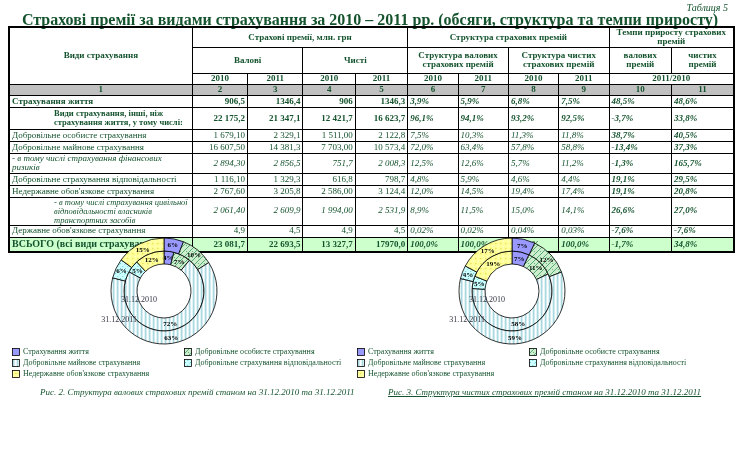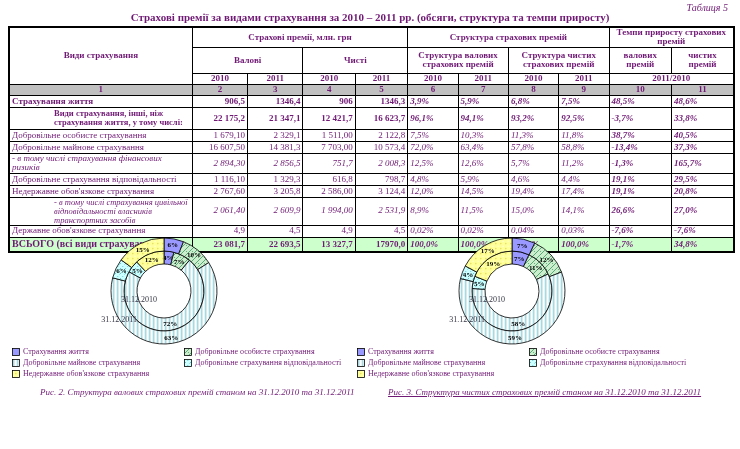--- a/index.html
+++ b/index.html
@@ -1,20 +1,20 @@
 <!DOCTYPE html>
 <html><head>
 <meta charset="utf-8">
 <style>
   html,body{margin:0;padding:0;background:#fff;}
   .page{position:relative;width:740px;height:449px;background:#fff;overflow:hidden;
-        font-family:"Liberation Serif","DejaVu Serif",serif;color:#701a75;}
+        font-family:"Liberation Serif","DejaVu Serif",serif;color:#14532d;}
   .tbl-label{position:absolute;top:2px;right:12px;font-style:italic;font-size:10px;}
   .doc-title{position:absolute;top:11px;left:0;width:740px;text-align:center;
-             font-weight:bold;font-size:11px;}
+             font-weight:bold;font-size:16px;}
   table.main{position:absolute;top:26px;left:8px;width:727px;border-collapse:collapse;
              table-layout:fixed;}
   table.main td,table.main th{border:1px solid #000;font-size:9px;padding:0 2px;
              line-height:1.05;vertical-align:middle;overflow:hidden;}
   table.main{border:2px solid #000;}
   thead th{font-weight:bold;text-align:center;font-size:9px;}
   tr.hdrA{height:18px;} tr.hdrB{height:26px;} tr.hdrC{height:11px;}
   tr.colnums{height:11px;} tr.colnums td{background:#c0c0c0;font-weight:bold;text-align:center;}
   td.lbl{text-align:left;padding-left:3px;}
   td.num{text-align:right;padding-right:3px;white-space:nowrap;}

